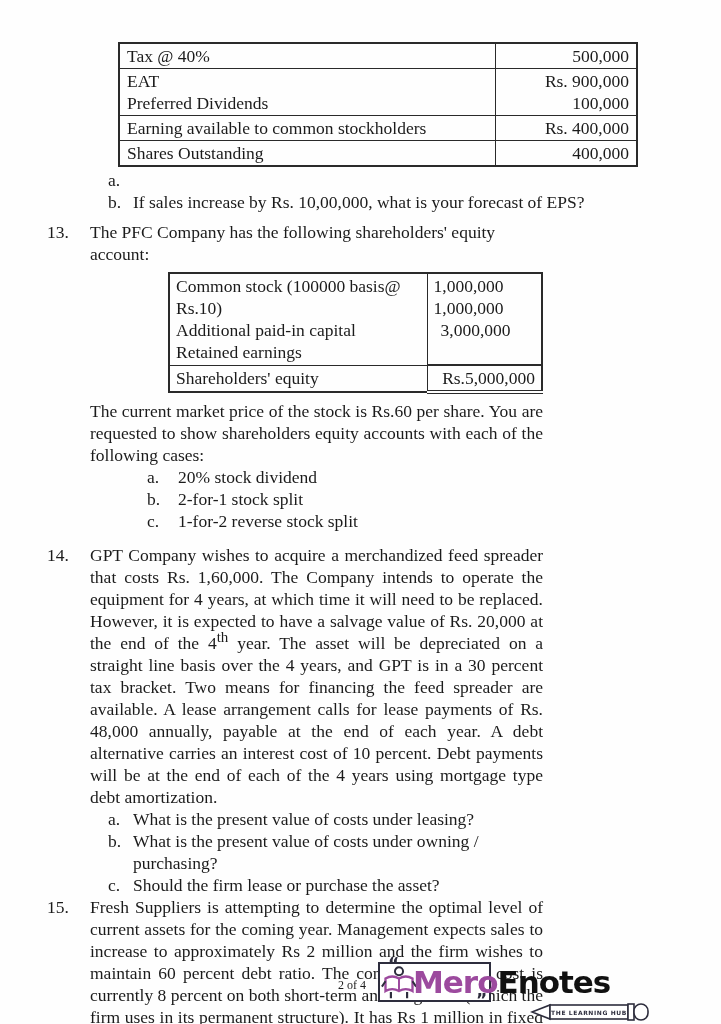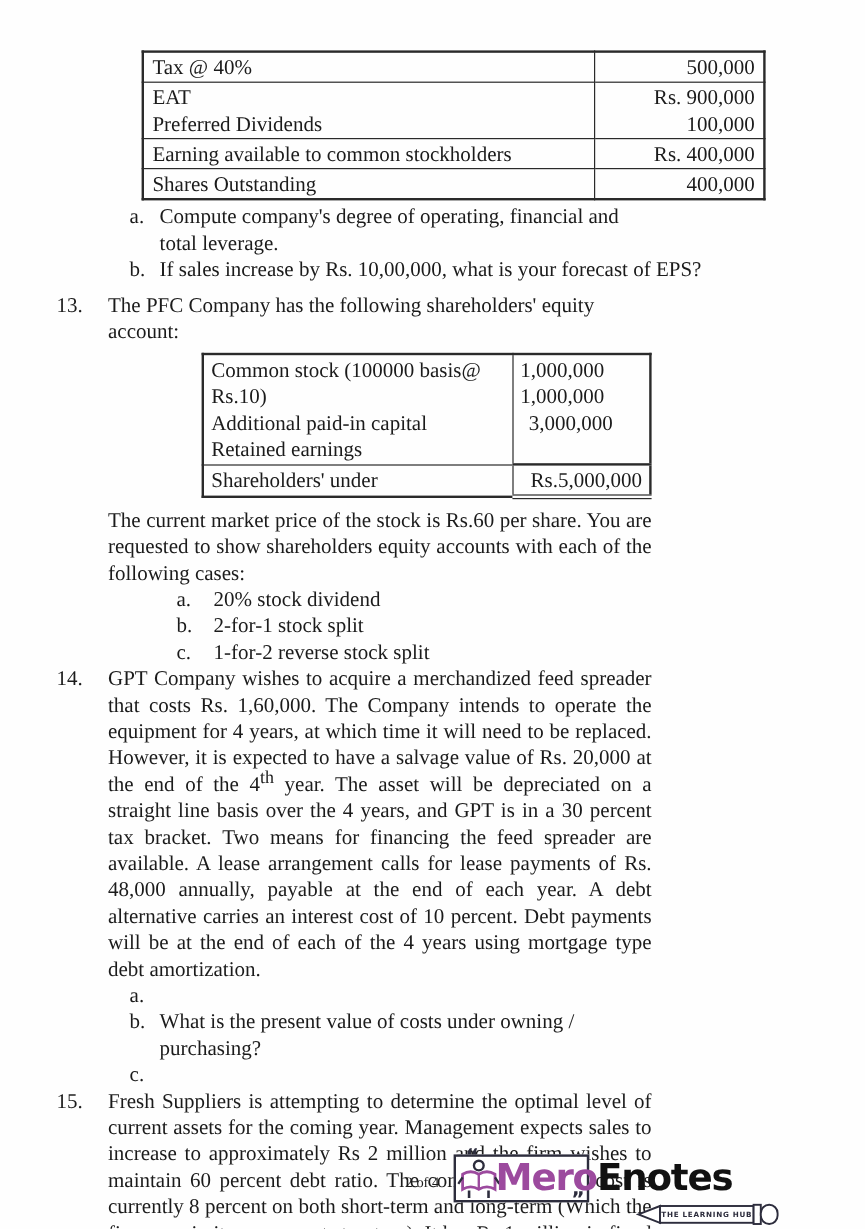--- a/index.html
+++ b/index.html
@@ -86,21 +86,20 @@
     <tr>
       <td>Shares Outstanding</td>
       <td class="val">400,000</td>
     </tr>
   </tbody>
     </table>
 
   <div class="list1">
     <div class="li">
       <span class="marker">a.</span>
-      <span class="li-text">Compute company's degree of operating, financial and total leverage.</span>
     </div>
     <div class="li">
       <span class="marker">b.</span>
       <span class="li-text nowrap">If sales increase by Rs. 10,00,000, what is your forecast of EPS?</span>
     </div>
   </div>
 
   <div class="question">
     <span class="qnum">13.</span>
     <div class="qbody">
@@ -114,21 +113,21 @@
             <span class="cell-line">Additional paid-in capital</span>
             <span class="cell-line">Retained earnings</span>
           </td>
           <td class="amt">
             <span class="cell-line">1,000,000</span>
             <span class="cell-line">1,000,000</span>
             <span class="cell-line indent">3,000,000</span>
           </td>
         </tr>
         <tr>
-          <td>Shareholders' under</td>
+          <td>Shareholders' equity</td>
           <td class="amt total-amt">Rs.5,000,000</td>
         </tr>
       </tbody>
         </table>
 
       <div class="just">The current market price of the stock is Rs.60 per share. You are requested to show shareholders equity accounts with each of the following cases:</div>
 
       <div class="q13-items">
         <div class="li">
           <span class="marker">a.</span>
@@ -139,34 +138,36 @@
           <span>2-for-1 stock split</span>
         </div>
         <div class="li">
           <span class="marker">c.</span>
           <span>1-for-2 reverse stock split</span>
         </div>
       </div>
     </div>
   </div>
 
-  <div class="question" style="margin-top:0;justify-content:space-between;">
+  <div class="question" style="margin-top:12px;justify-content:space-between;">
     <span class="qnum">14.</span>
     <div class="qbody">
       <div class="just"><span>GPT Company wishes to acquire a merchandized feed spreader that costs Rs. 1,60,000. The Company intends to operate the equipment for 4 years, at which time it will need to be replaced. However, it is expected to have a salvage value of Rs. 20,000 at the end of the 4</span><sup>th</sup><span> year. The asset will be depreciated on a straight line basis over the 4 years, and GPT is in a 30 percent tax bracket. Two means for financing the feed spreader are available. A lease arrangement calls for lease payments of Rs. 48,000 annually, payable at the end of each year. A debt alternative carries an interest cost of 10 percent. Debt payments will be at the end of each of the 4 years using mortgage type debt amortization.</span></div>
       <div class="q14-items">
         <div class="li">
           <span class="marker">a.</span>
+          <span>What is the present value of costs under leasing?</span>
         </div>
         <div class="li">
           <span class="marker">b.</span>
           <span>What is the present value of costs under owning / purchasing?</span>
         </div>
         <div class="li">
           <span class="marker">c.</span>
+          <span>Should the firm lease or purchase the asset?</span>
         </div>
       </div>
     </div>
   </div>
 
   <div class="question" style="margin-top:0;">
     <span class="qnum">15.</span>
     <div class="qbody">
       <div class="just">Fresh Suppliers is attempting to determine the optimal level of current assets for the coming year. Management expects sales to increase to approximately Rs 2 million and the firm wishes to maintain 60 percent debt ratio. The company's interest cost is currently 8 percent on both short-term and long-term (Which the firm uses in its permanent structure). It has Rs 1 million in fixed assets. Three alternatives regarding the projected current level are available to the firm: (1) an aggressive policy requiring current</div>
     </div>

